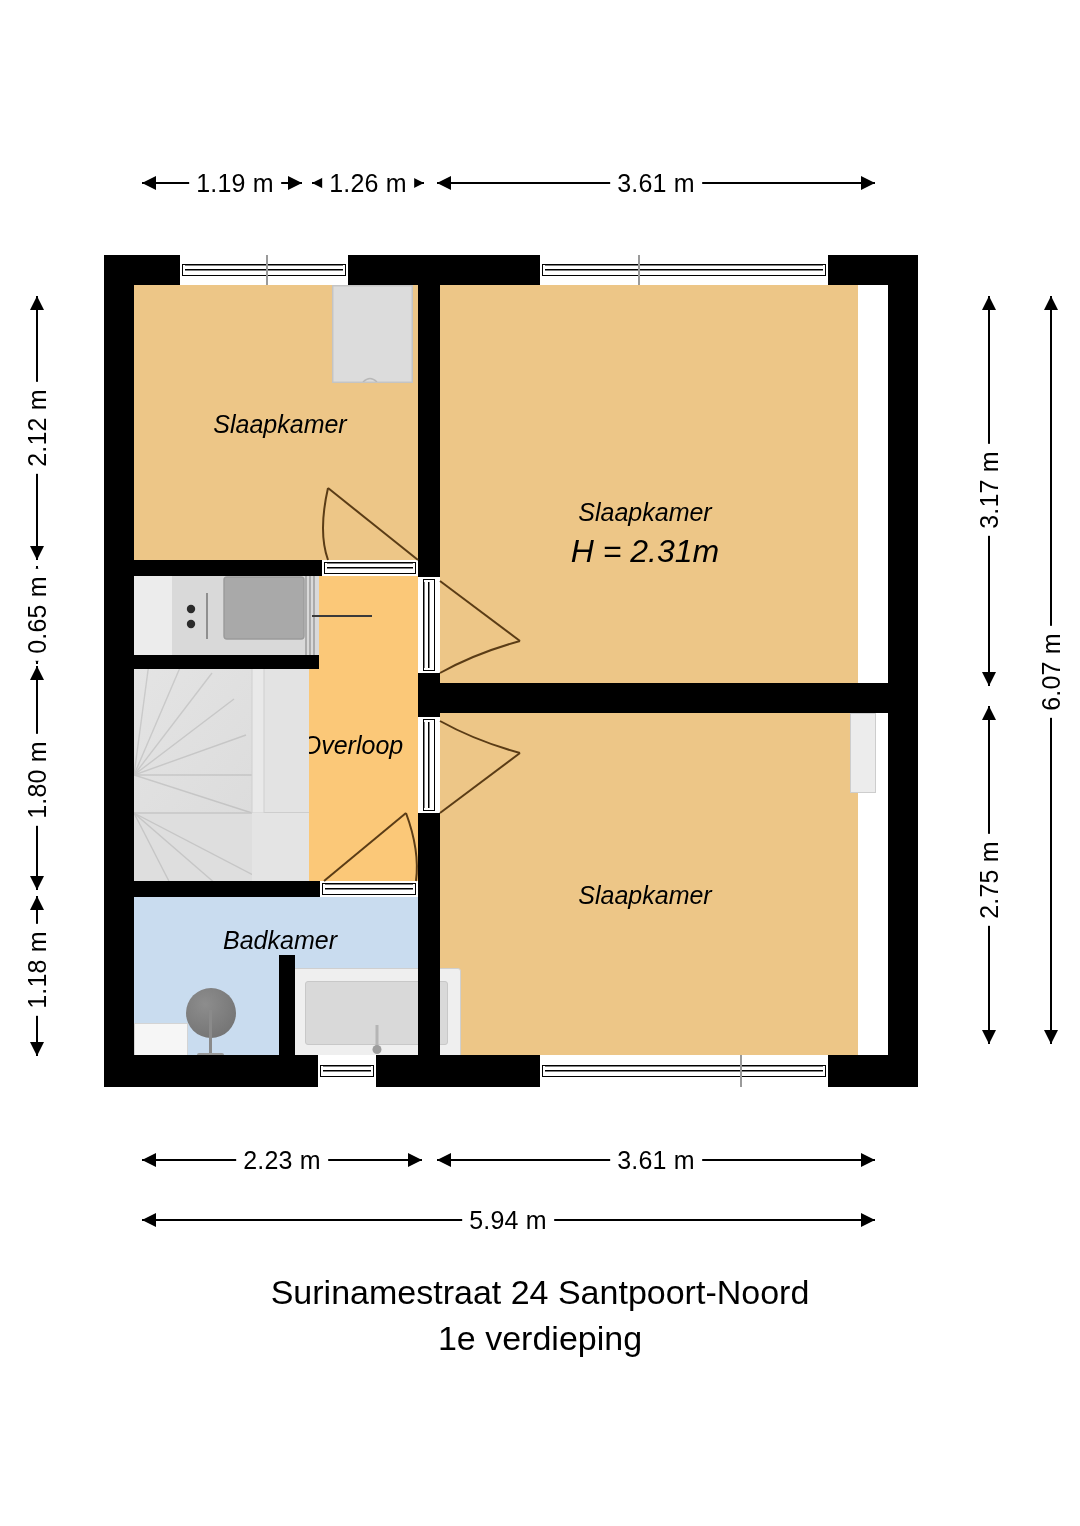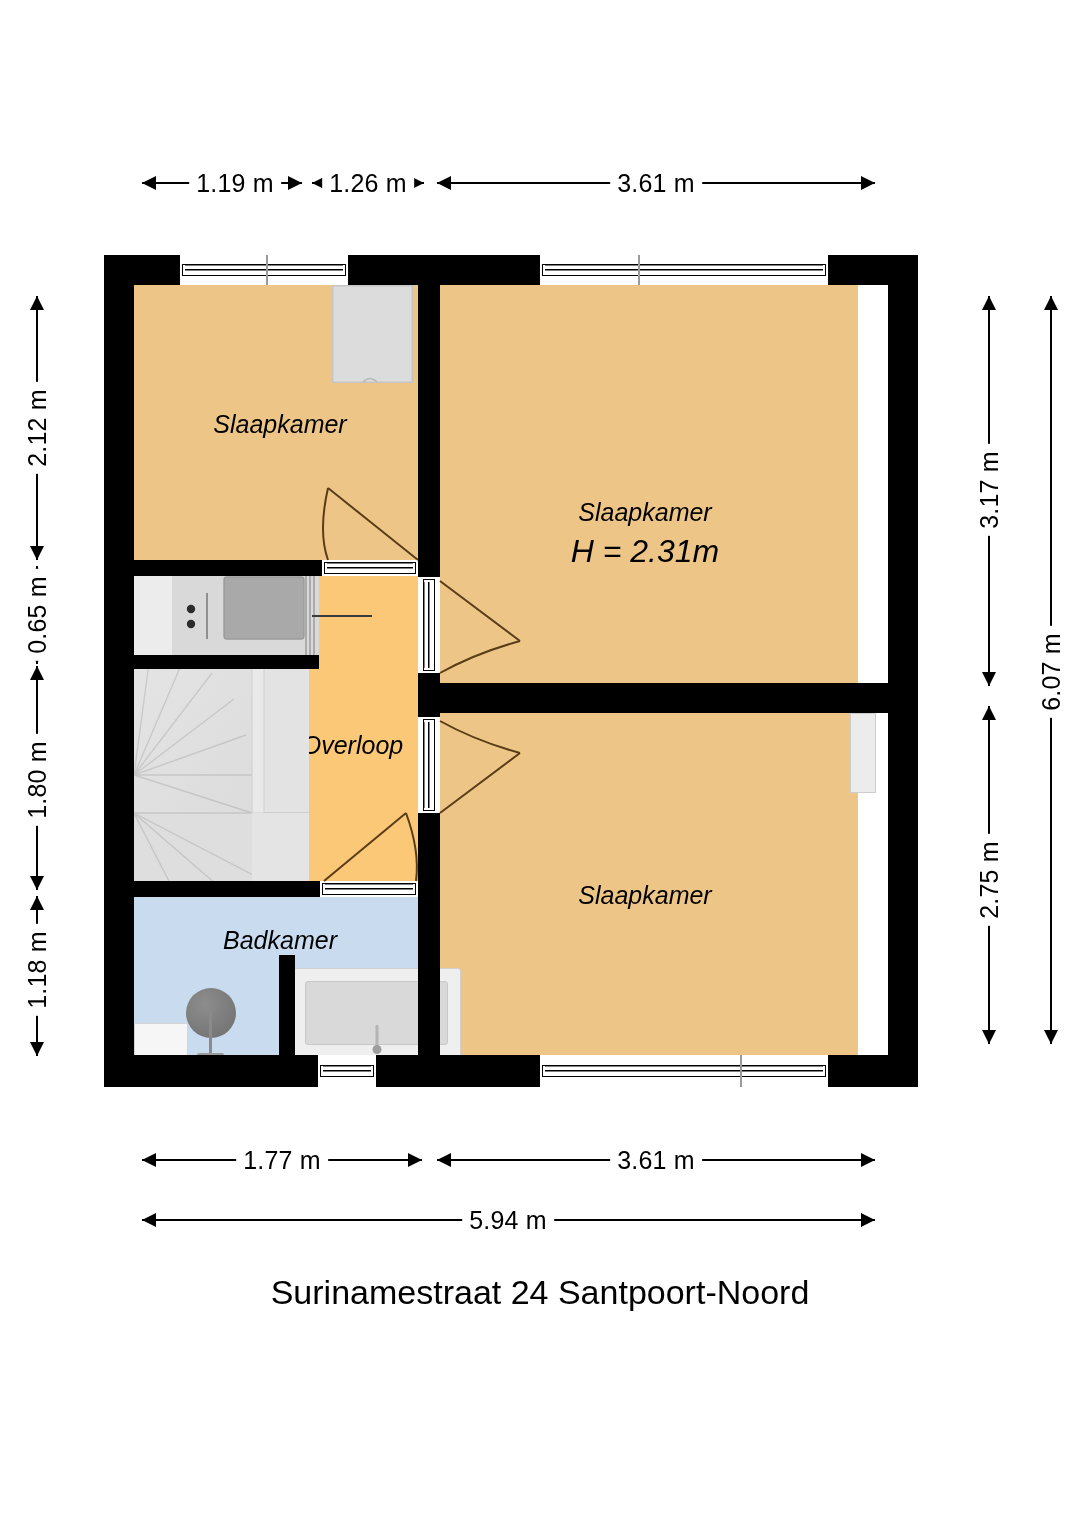--- a/index.html
+++ b/index.html
@@ -123,21 +123,21 @@
   <div class="dim-label v" style="left:989px;top:880px;">2.75 m</div>
 
   <div class="dim dim-v" style="left:1050px;top:296px;height:748px;"></div>
   <div class="arw arw-u" style="left:1044px;top:296px;"></div>
   <div class="arw arw-d" style="left:1044px;top:1030px;"></div>
   <div class="dim-label v" style="left:1051px;top:672px;">6.07 m</div>
 
   <div class="dim dim-h" style="left:142px;top:1159px;width:280px;"></div>
   <div class="arw arw-l" style="left:142px;top:1153px;"></div>
   <div class="arw arw-r" style="left:408px;top:1153px;"></div>
-  <div class="dim-label h" style="left:282px;top:1160px;">1.77 m</div>
+  <div class="dim-label h" style="left:282px;top:1160px;">2.23 m</div>
 
   <div class="dim dim-h" style="left:437px;top:1159px;width:438px;"></div>
   <div class="arw arw-l" style="left:437px;top:1153px;"></div>
   <div class="arw arw-r" style="left:861px;top:1153px;"></div>
   <div class="dim-label h" style="left:656px;top:1160px;">3.61 m</div>
 
   <div class="dim dim-h" style="left:142px;top:1219px;width:733px;"></div>
   <div class="arw arw-l" style="left:142px;top:1213px;"></div>
   <div class="arw arw-r" style="left:861px;top:1213px;"></div>
   <div class="dim-label h" style="left:508px;top:1220px;">5.94 m</div>
@@ -299,14 +299,15 @@
     <div class="door" style="left:216px;top:546px;width:102px;height:82px;">
       <svg width="102" height="82" viewBox="0 0 102 82">
         <path d="M4 80 L86 12" stroke="#5a3c16" stroke-width="2" fill="none"></path>
         <path d="M86 12 q14 38 10 68" stroke="#5a3c16" stroke-width="2" fill="none"></path>
       </svg>
     </div>
 
   </div>
 
   <div class="title" style="top:1270px;">Surinamestraat 24 Santpoort-Noord</div>
+  <div class="title" style="top:1316px;">1e verdieping</div>
 
 </div>
 
 </body></html>

